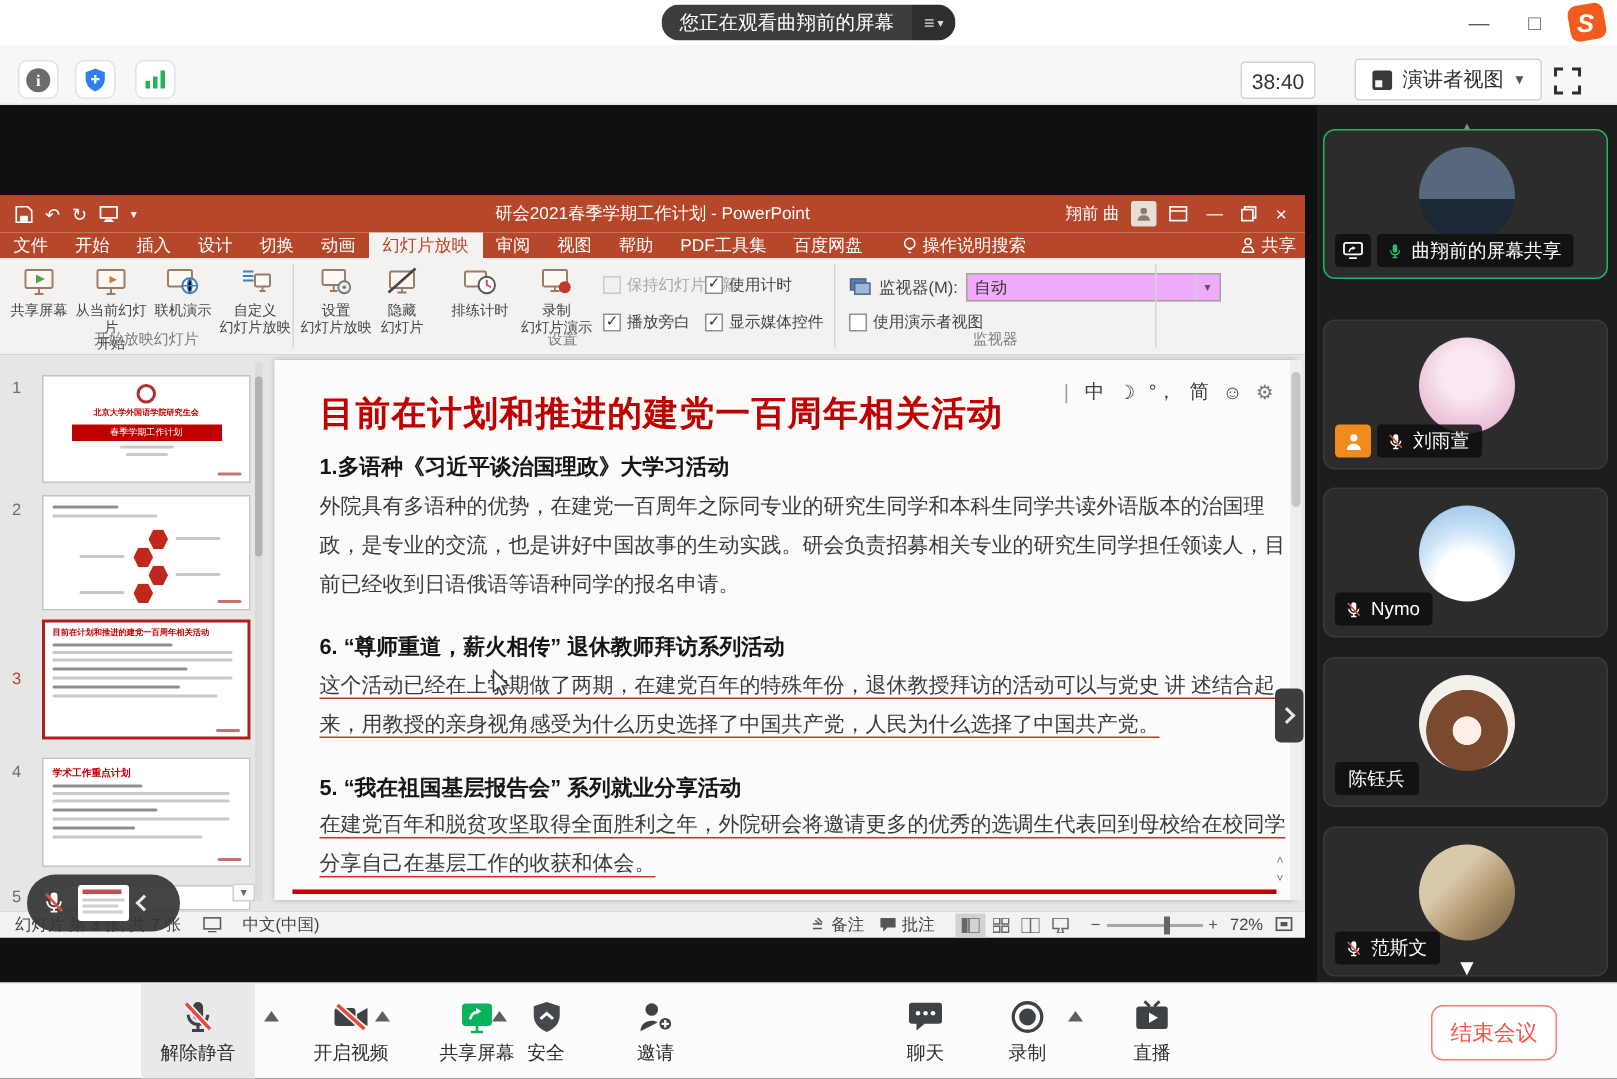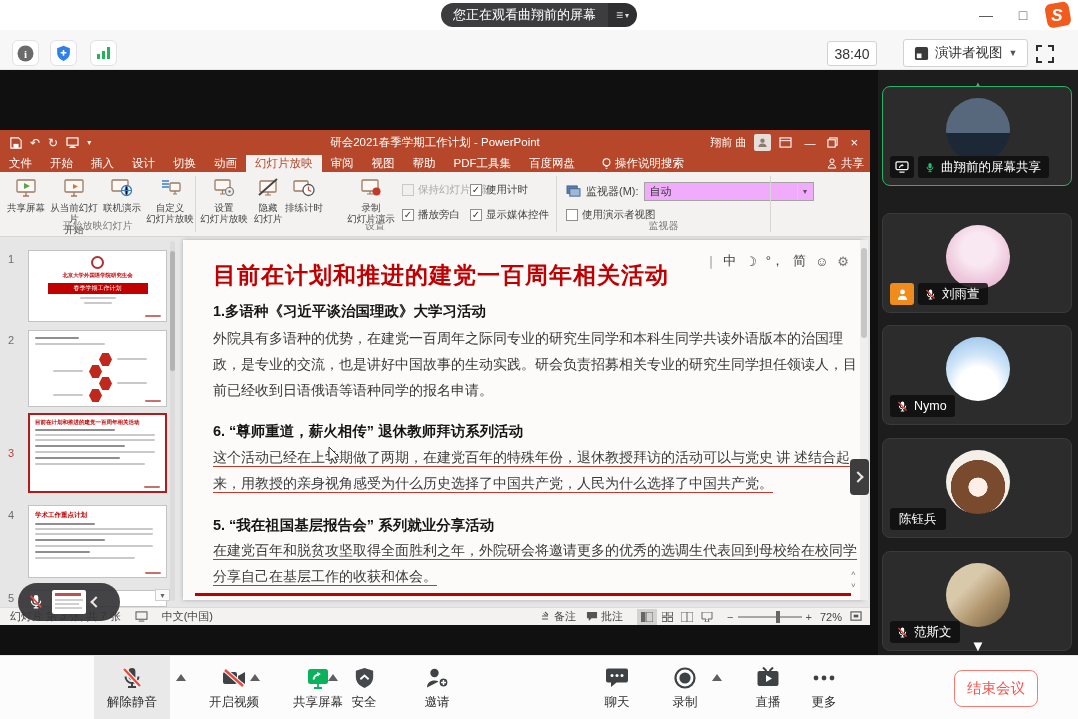--- a/index.html
+++ b/index.html
@@ -299,21 +299,21 @@
       </div>
       <div class="rbtn" style="left:244px">
         <svg width="24" height="24" viewBox="0 0 24 24">
             <rect x="4" y="5" width="16" height="11" rx="1" fill="#fdf8f4" stroke="#9b7b64" stroke-width="1.3"></rect>
             <path d="M9 19h6M12 16v3" stroke="#9b7b64" stroke-width="1.2"></path>
             <line x1="3" y1="19" x2="21" y2="3" stroke="#444" stroke-width="1.8"></line>
           </svg>
         <div class="lbl">隐藏
 幻灯片</div>
       </div>
-      <div class="rbtn" style="left:280px">
+      <div class="rbtn" style="left:296px">
         <svg width="24" height="24" viewBox="0 0 24 24">
             <rect x="2" y="5" width="14" height="10" rx="1" fill="#fdf8f4" stroke="#9b7b64" stroke-width="1.3"></rect>
             <circle cx="16.5" cy="14" r="5.5" fill="#fff" stroke="#555" stroke-width="1.3"></circle>
             <path d="M16.5 10.5V14l2.8 1.5" stroke="#c0504d" stroke-width="1.3" fill="none"></path>
           </svg>
         <div class="lbl">排练计时</div>
       </div>
       <div class="rbtn" style="left:344px;width:54px">
         <svg width="24" height="24" viewBox="0 0 24 24">
             <rect x="3" y="4" width="16" height="11" rx="1" fill="#fdf8f4" stroke="#9b7b64" stroke-width="1.3"></rect>
@@ -760,23 +760,15 @@
 
   <div class="tool" style="left:730px">
     <svg width="26" height="26" viewBox="0 0 26 26">
       <path d="M8 2.5l3.5 3.5M18 2.5L14.5 6" stroke="#3f4245" stroke-width="2"></path>
       <rect x="2.5" y="6" width="21" height="15" rx="2" fill="#3f4245"></rect>
       <path d="M11 10l6 3.5-6 3.5z" fill="#fff"></path>
     </svg>
     <span class="tlbl">直播</span>
   </div>
 
-  <div class="tool" style="left:786px">
-    <svg width="26" height="26" viewBox="0 0 26 26">
-      <circle cx="5" cy="13" r="2.4" fill="#3f4245"></circle>
-        <circle cx="13" cy="13" r="2.4" fill="#3f4245"></circle>
-        <circle cx="21" cy="13" r="2.4" fill="#3f4245"></circle>
-    </svg>
-    <span class="tlbl">更多</span>
-  </div>
 
   <div id="end-btn">结束会议</div>
 </div>
 
 </body></html>

